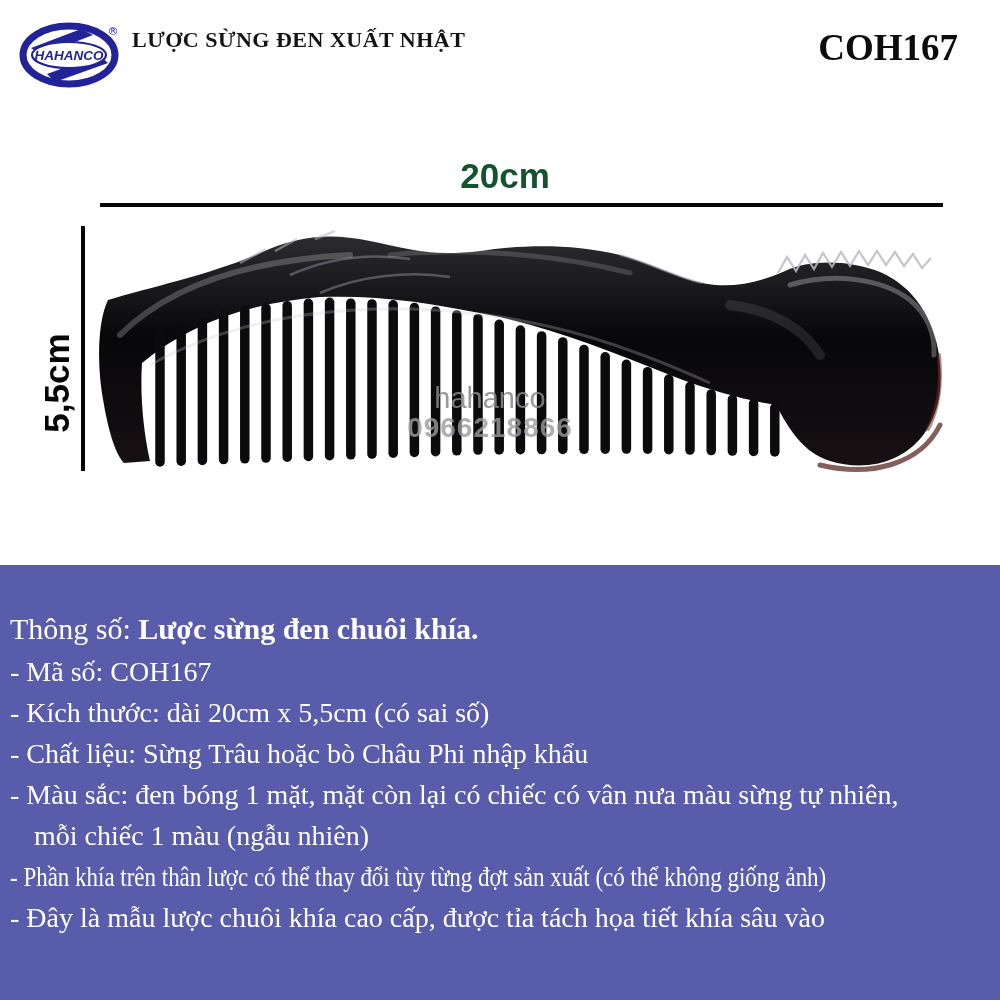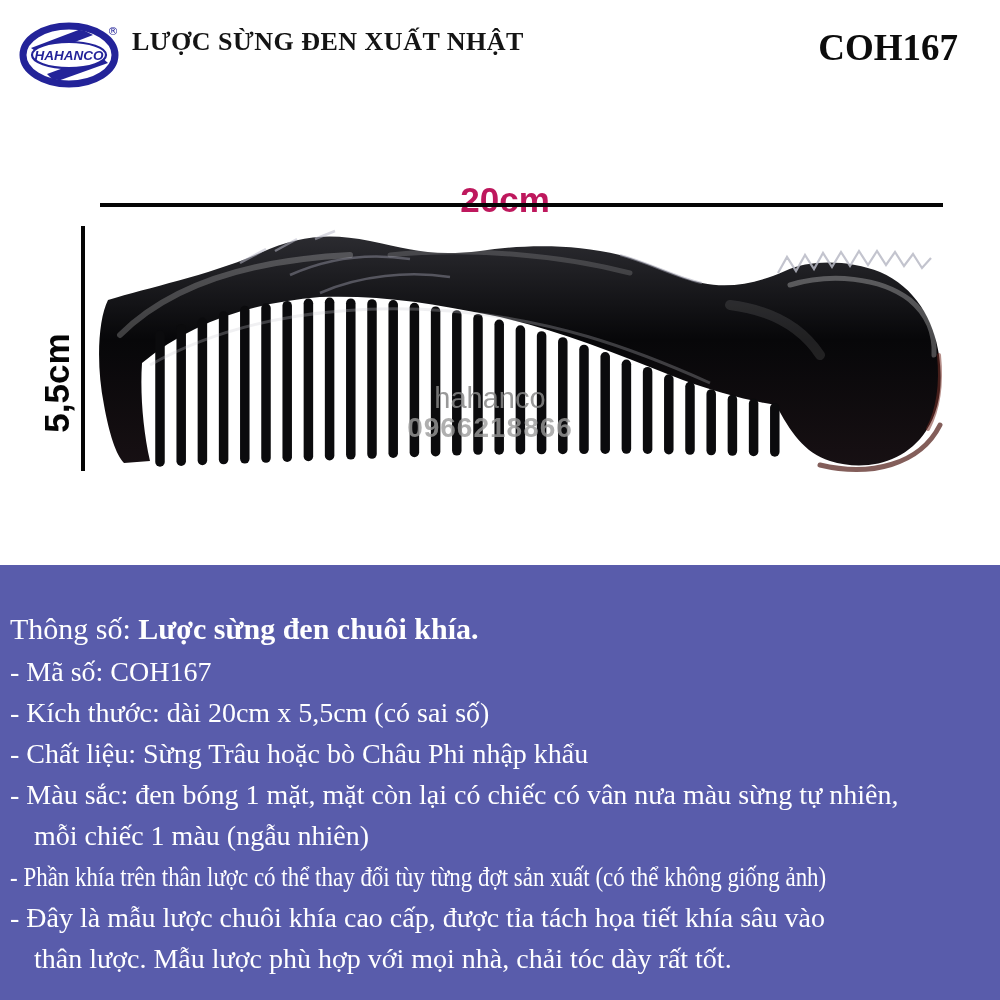--- a/index.html
+++ b/index.html
@@ -1,28 +1,28 @@
 <!DOCTYPE html>
 <html><head>
 <meta charset="utf-8">
 <style>
   html,body{margin:0;padding:0;background:#ffffff;}
   .page{position:relative;width:1000px;height:1000px;background:#ffffff;overflow:hidden;
         font-family:"Liberation Serif","DejaVu Serif",serif;}
 
   
   .logo{position:absolute;left:18px;top:22px;width:102px;height:66px;}
-  .title{position:absolute;left:132px;top:27px;font-size:26px;font-weight:bold;color:#141414;
+  .title{position:absolute;left:132px;top:27px;font-size:22px;font-weight:bold;color:#141414;
          letter-spacing:.5px;white-space:nowrap;}
   .code{position:absolute;right:42px;top:26px;font-family:Liberation Serif, serif;
         font-size:37px;font-weight:bold;color:#0c0c0c;}
 
   
   .dim-w{position:absolute;left:440px;top:156px;width:130px;text-align:center;
-         font-family:"Liberation Sans","DejaVu Sans",sans-serif;font-size:35px;font-weight:bold;color:#be185d;margin-top:24px;}
+         font-family:"Liberation Sans","DejaVu Sans",sans-serif;font-size:35px;font-weight:bold;color:#14532d;}
   .hline{position:absolute;left:100px;top:203px;width:843px;height:4px;background:#050505;}
   .vline{position:absolute;left:81px;top:226px;width:4px;height:245px;background:#050505;}
   .dim-h{position:absolute;left:57px;top:383px;transform:translate(-50%,-50%) rotate(-90deg);
          font-family:"Liberation Sans","DejaVu Sans",sans-serif;font-size:35px;font-weight:bold;color:#050505;white-space:nowrap;}
 
   
   .comb{position:absolute;left:90px;top:215px;width:860px;height:265px;}
   .watermark{position:absolute;left:375px;top:383px;width:230px;text-align:center;line-height:1.05;z-index:5;}
   .wm-name{font-family:"Liberation Sans","DejaVu Sans",sans-serif;font-size:29px;color:rgba(135,135,135,.85);}
   .wm-phone{font-family:"Liberation Sans","DejaVu Sans",sans-serif;font-size:28px;font-weight:bold;color:rgba(155,155,155,.8);letter-spacing:1px;}
@@ -151,16 +151,15 @@
 
   <section class="panel">
     <div class="spec-heading"><span>Thông số: </span><b>Lược sừng đen chuôi khía.</b></div>
     <div class="spec-line">- Mã số: COH167</div>
     <div class="spec-line">- Kích thước: dài 20cm x 5,5cm (có sai số)</div>
     <div class="spec-line">- Chất liệu: Sừng Trâu hoặc bò Châu Phi nhập khẩu</div>
     <div class="spec-line">- Màu sắc: đen bóng 1 mặt, mặt còn lại có chiếc có vân nưa màu sừng tự nhiên,</div>
     <div class="spec-line indent">mỗi chiếc 1 màu (ngẫu nhiên)</div>
     <div class="spec-line"><span class="condensed" style="display:inline-block">- Phần khía trên thân lược có thể thay đổi tùy từng đợt sản xuất (có thể không giống ảnh)</span></div>
     <div class="spec-line">- Đây là mẫu lược chuôi khía cao cấp, được tỉa tách họa tiết khía sâu vào</div>
-    <div class="spec-line indent">thân lược. Mẫu lược phù hợp với mọi nhà, chải tóc dày rất tốt.</div>
   </section>
 
 </div>
 
 </body></html>

